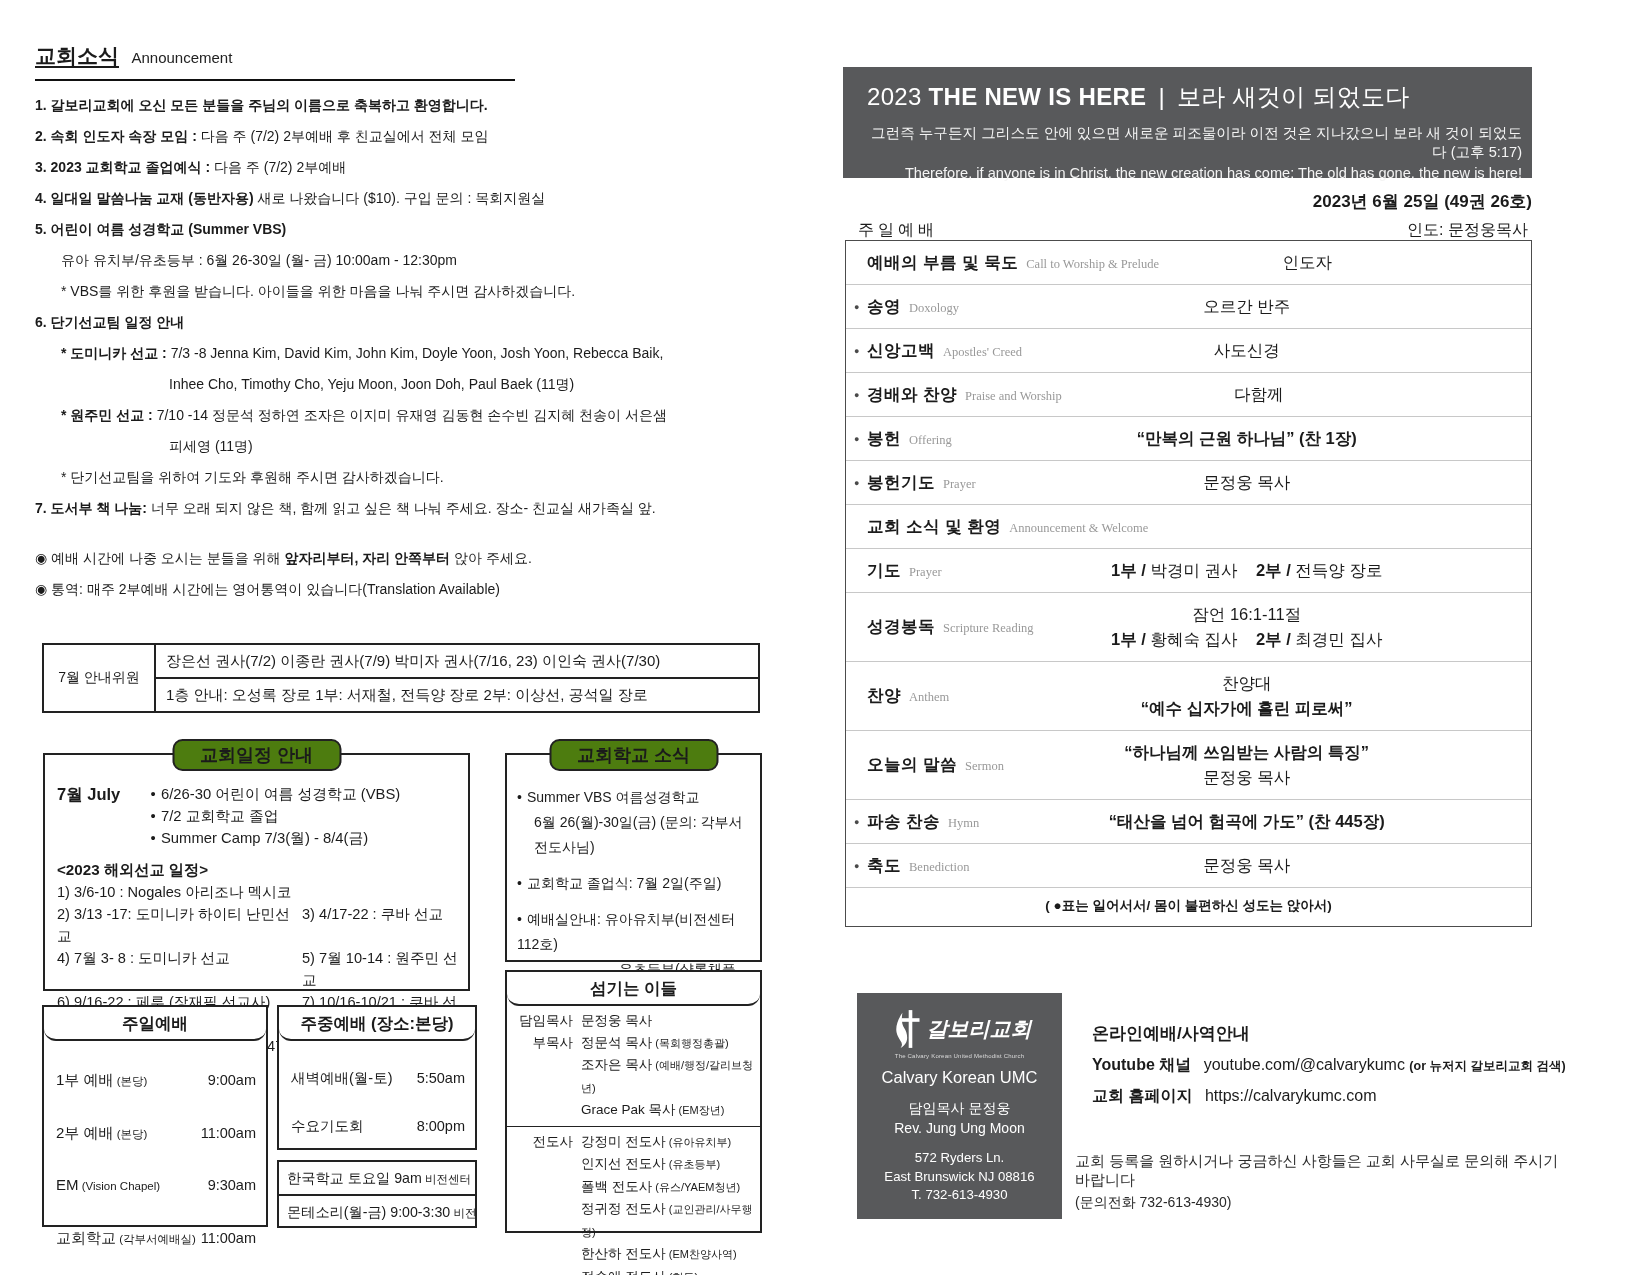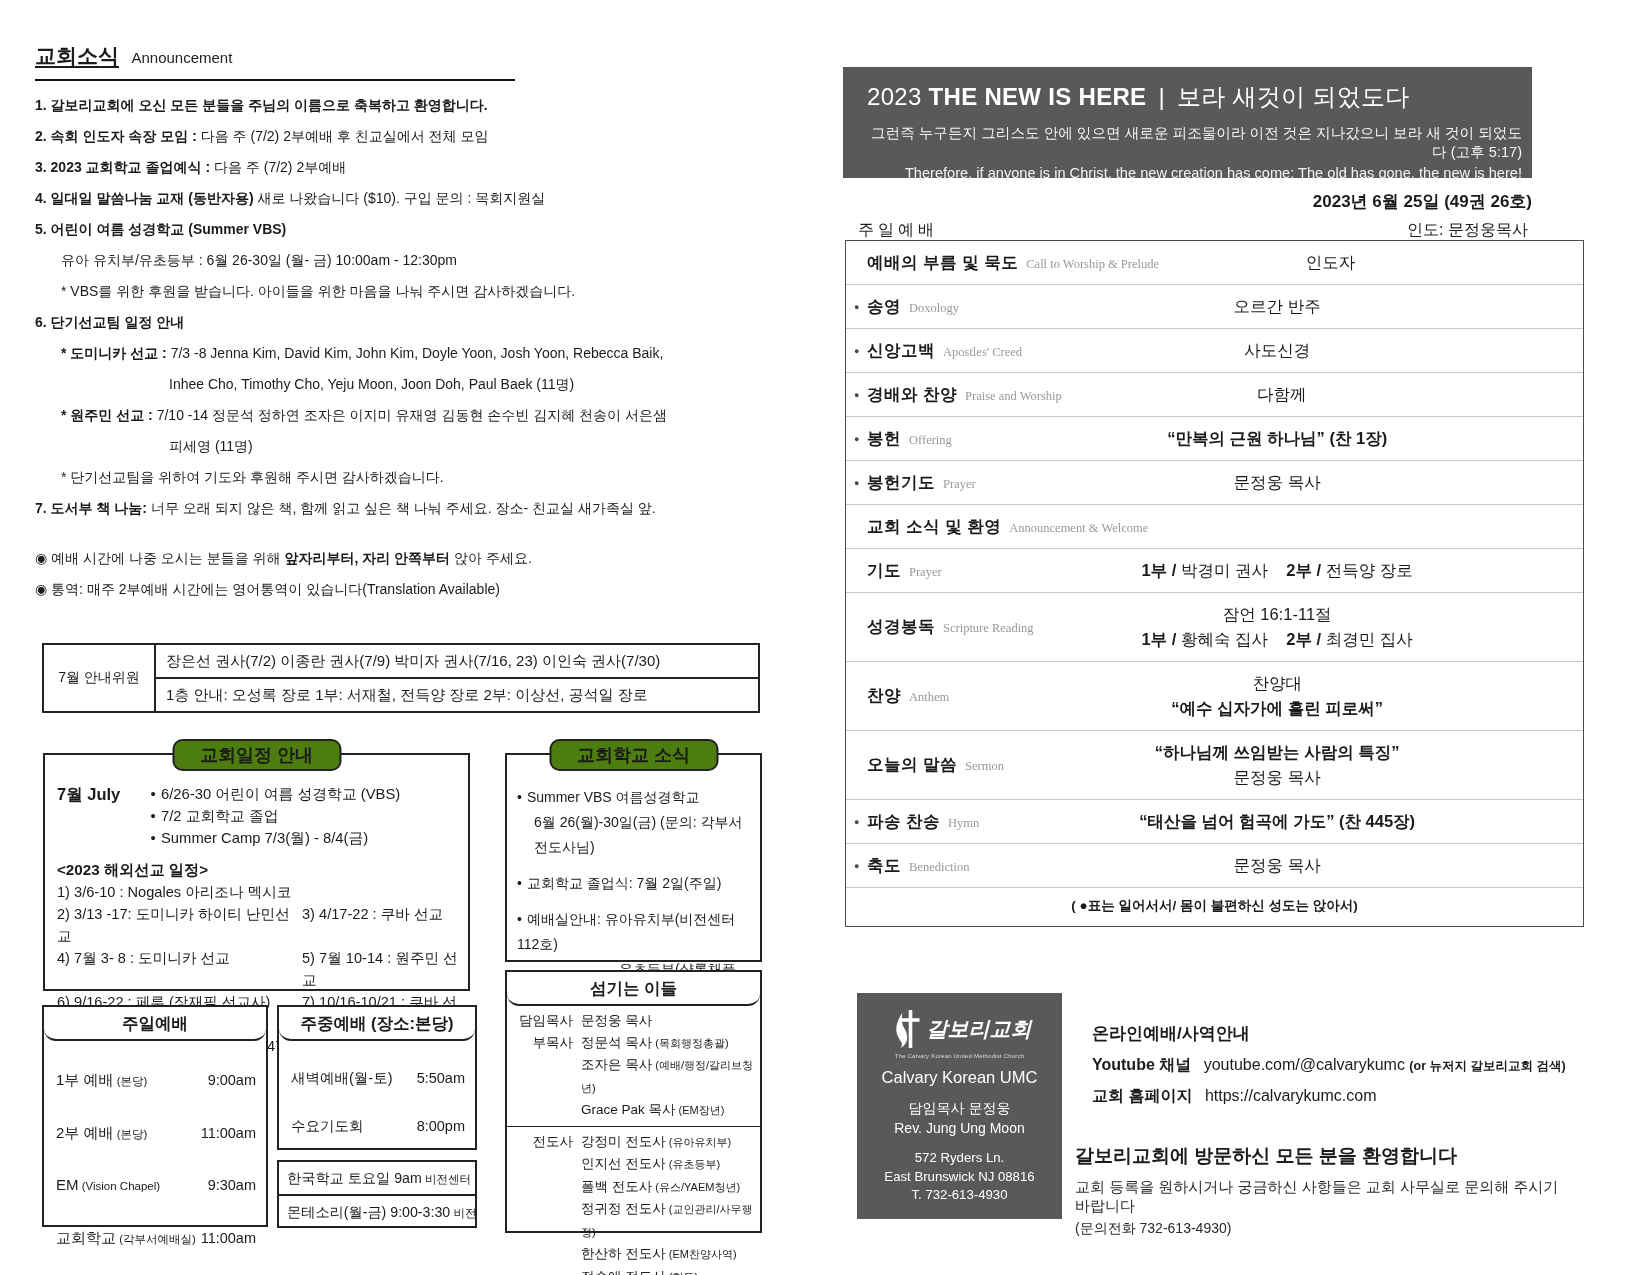--- a/index.html
+++ b/index.html
@@ -75,21 +75,21 @@
   .bt-en{font-weight:800;}
   .bt-div{font-weight:300;margin:0 5px;}
   .bt-ko{font-weight:400;}
   .banner-verse{padding:11px 10px 0 24px;font-size:14.6px;color:#f4f4f4;text-align:right;}
   .banner-verse.en{padding-top:3px;}
 
   .issue-date{position:absolute;left:843px;top:190px;width:689px;text-align:right;font-size:17px;font-weight:700;}
   .service-line{position:absolute;left:858px;top:220px;width:670px;display:flex;justify-content:space-between;font-size:16px;}
   .service-line .svc{letter-spacing:4px;}
 
-  .worship-box{position:absolute;left:845px;top:240px;width:739px;border:1.5px solid #4c4c4c;}
+  .worship-box{position:absolute;left:845px;top:240px;width:687px;border:1.5px solid #4c4c4c;}
   .worow{display:flex;align-items:center;border-bottom:1px solid #c8c8c8;padding:9px 0;min-height:44px;}
   .wolabel{flex:0 0 28%;white-space:nowrap;display:flex;align-items:baseline;padding-left:8px;}
   .wodot{flex:0 0 13px;font-size:9px;color:#4a4a4a;transform:translateY(-2px);}
   .woko{font-weight:800;font-size:16.5px;letter-spacing:.5px;}
   .woen{font-family:"Liberation Serif","DejaVu Serif",serif;font-size:12.5px;color:#999;margin-left:8px;}
   .woval{flex:1;text-align:center;padding-right:11%;font-size:16.5px;}
   .woline{line-height:25px;}
   .wofoot{padding:9px 0 11px;text-align:center;font-weight:700;font-size:13.5px;}
 
   .card{position:absolute;left:857px;top:993px;width:205px;height:226px;background:#58595b;color:#fff;text-align:center;padding-top:14px;}
@@ -503,18 +503,17 @@
       <span class="ol-value">youtube.com/@calvarykumc</span>
       <span class="ol-note">(or 뉴저지 갈보리교회 검색)</span>
     </div>
     <div class="online-row">
       <span class="ol-label">교회 홈페이지</span>
       <span class="ol-value">https://calvarykumc.com</span>
     </div>
   </div>
 
   <div class="welcome">
-    <div class="welcome-title">갈보리교회에 방문하신 모든 분을 환영합니다</div>
     <div class="welcome-line">교회 등록을 원하시거나 궁금하신 사항들은 교회 사무실로 문의해 주시기 바랍니다</div>
     <div class="welcome-line l2">(문의전화 732-613-4930)</div>
   </div>
 
 </div>
 
 </body></html>

